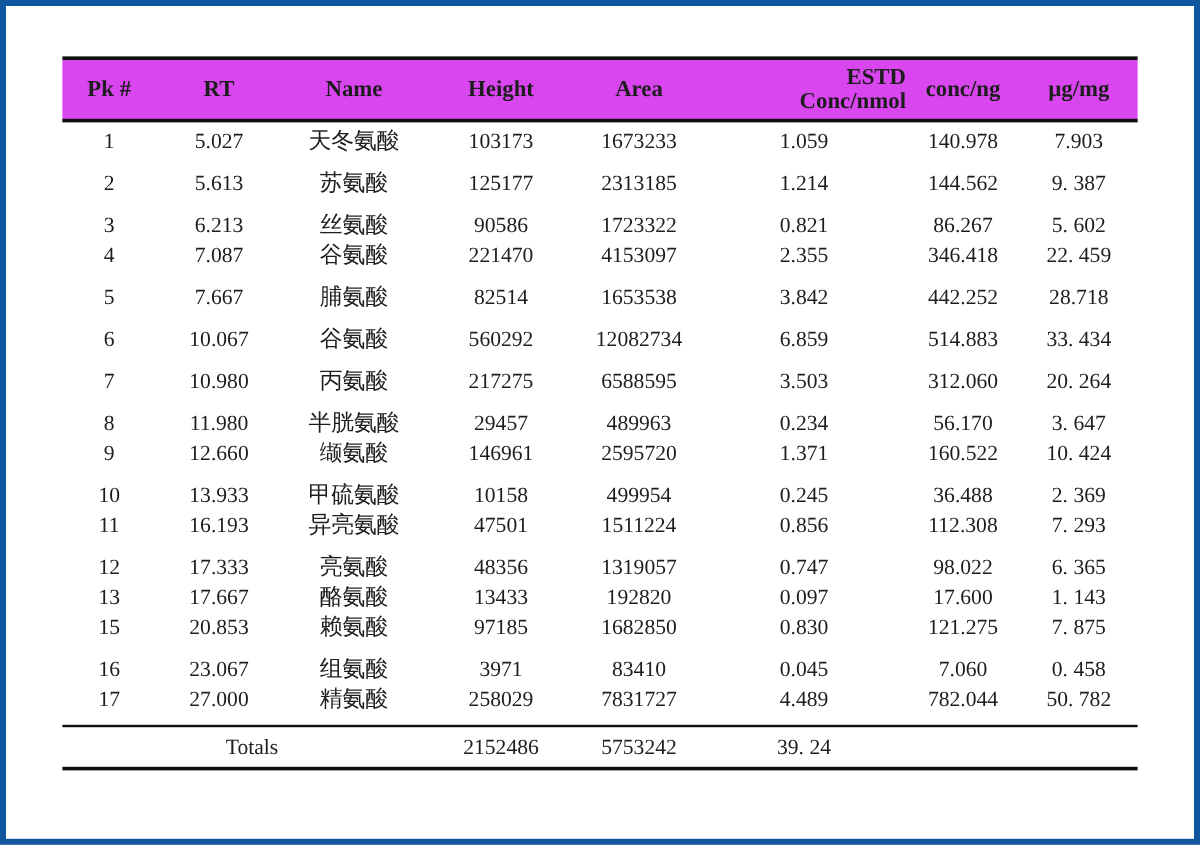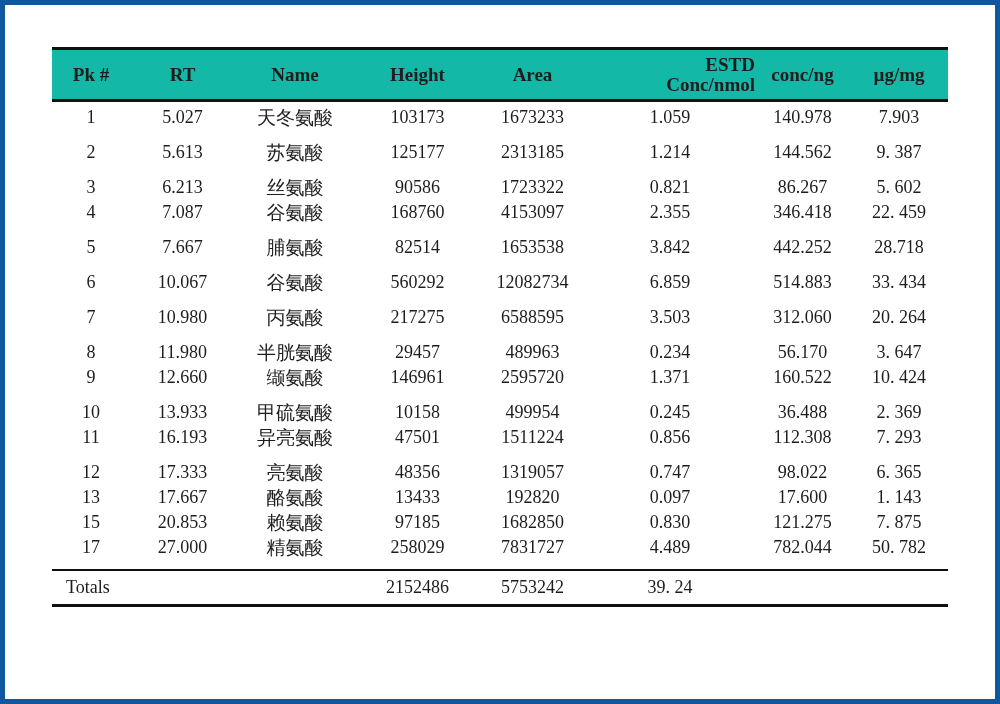--- a/index.html
+++ b/index.html
@@ -15,21 +15,21 @@
   .sheet {
     padding: 42px 0 0 47px;
   }
   table.results {
     border-collapse: collapse;
     table-layout: fixed;
     width: 896px;
     color: #1d1d1d;
   }
   table.results thead th {
-    background: #14b8a6;
+    background: #d946ef;
     border-top: 3px solid #101010;
     border-bottom: 3px solid #101010;
     font-weight: bold;
     font-size: 19px;
     line-height: 20px;
     padding: 5px 0 4px 0;
     text-align: center;
     vertical-align: middle;
     margin-top: 12px;
   }
@@ -48,21 +48,21 @@
   table.results tbody tr:last-child td { padding-bottom: 9px; }
   table.results tfoot td {
     border-top: 2px solid #101010;
     border-bottom: 3px solid #101010;
     font-size: 18px;
     line-height: 31px;
     text-align: center;
     white-space: nowrap;
   }
   table.results tfoot td.totals-label {
-    text-align: left;
+    text-align: center;
     padding-left: 14px;
   }
 </style>
 </head>
 <body>
 
 <div class="sheet">
   <table class="results">
     <colgroup>
       <col style="width:78px">
@@ -117,21 +117,21 @@
           <td class="cell-height">90586</td>
           <td class="cell-area">1723322</td>
           <td class="cell-estd">0.821</td>
           <td class="cell-conc">86.267</td>
           <td class="cell-ugmg">5. 602</td>
         </tr>
         <tr>
           <td class="cell-pk">4</td>
           <td class="cell-rt">7.087</td>
           <td class="cell-name">谷氨酸</td>
-          <td class="cell-height">168760</td>
+          <td class="cell-height">221470</td>
           <td class="cell-area">4153097</td>
           <td class="cell-estd">2.355</td>
           <td class="cell-conc">346.418</td>
           <td class="cell-ugmg">22. 459</td>
         </tr>
         <tr class="gap">
           <td class="cell-pk">5</td>
           <td class="cell-rt">7.667</td>
           <td class="cell-name">脯氨酸</td>
           <td class="cell-height">82514</td>
@@ -222,20 +222,30 @@
         </tr>
         <tr>
           <td class="cell-pk">15</td>
           <td class="cell-rt">20.853</td>
           <td class="cell-name">赖氨酸</td>
           <td class="cell-height">97185</td>
           <td class="cell-area">1682850</td>
           <td class="cell-estd">0.830</td>
           <td class="cell-conc">121.275</td>
           <td class="cell-ugmg">7. 875</td>
+        </tr>
+        <tr class="gap">
+          <td class="cell-pk">16</td>
+          <td class="cell-rt">23.067</td>
+          <td class="cell-name">组氨酸</td>
+          <td class="cell-height">3971</td>
+          <td class="cell-area">83410</td>
+          <td class="cell-estd">0.045</td>
+          <td class="cell-conc">7.060</td>
+          <td class="cell-ugmg">0. 458</td>
         </tr>
         <tr>
           <td class="cell-pk">17</td>
           <td class="cell-rt">27.000</td>
           <td class="cell-name">精氨酸</td>
           <td class="cell-height">258029</td>
           <td class="cell-area">7831727</td>
           <td class="cell-estd">4.489</td>
           <td class="cell-conc">782.044</td>
           <td class="cell-ugmg">50. 782</td>

